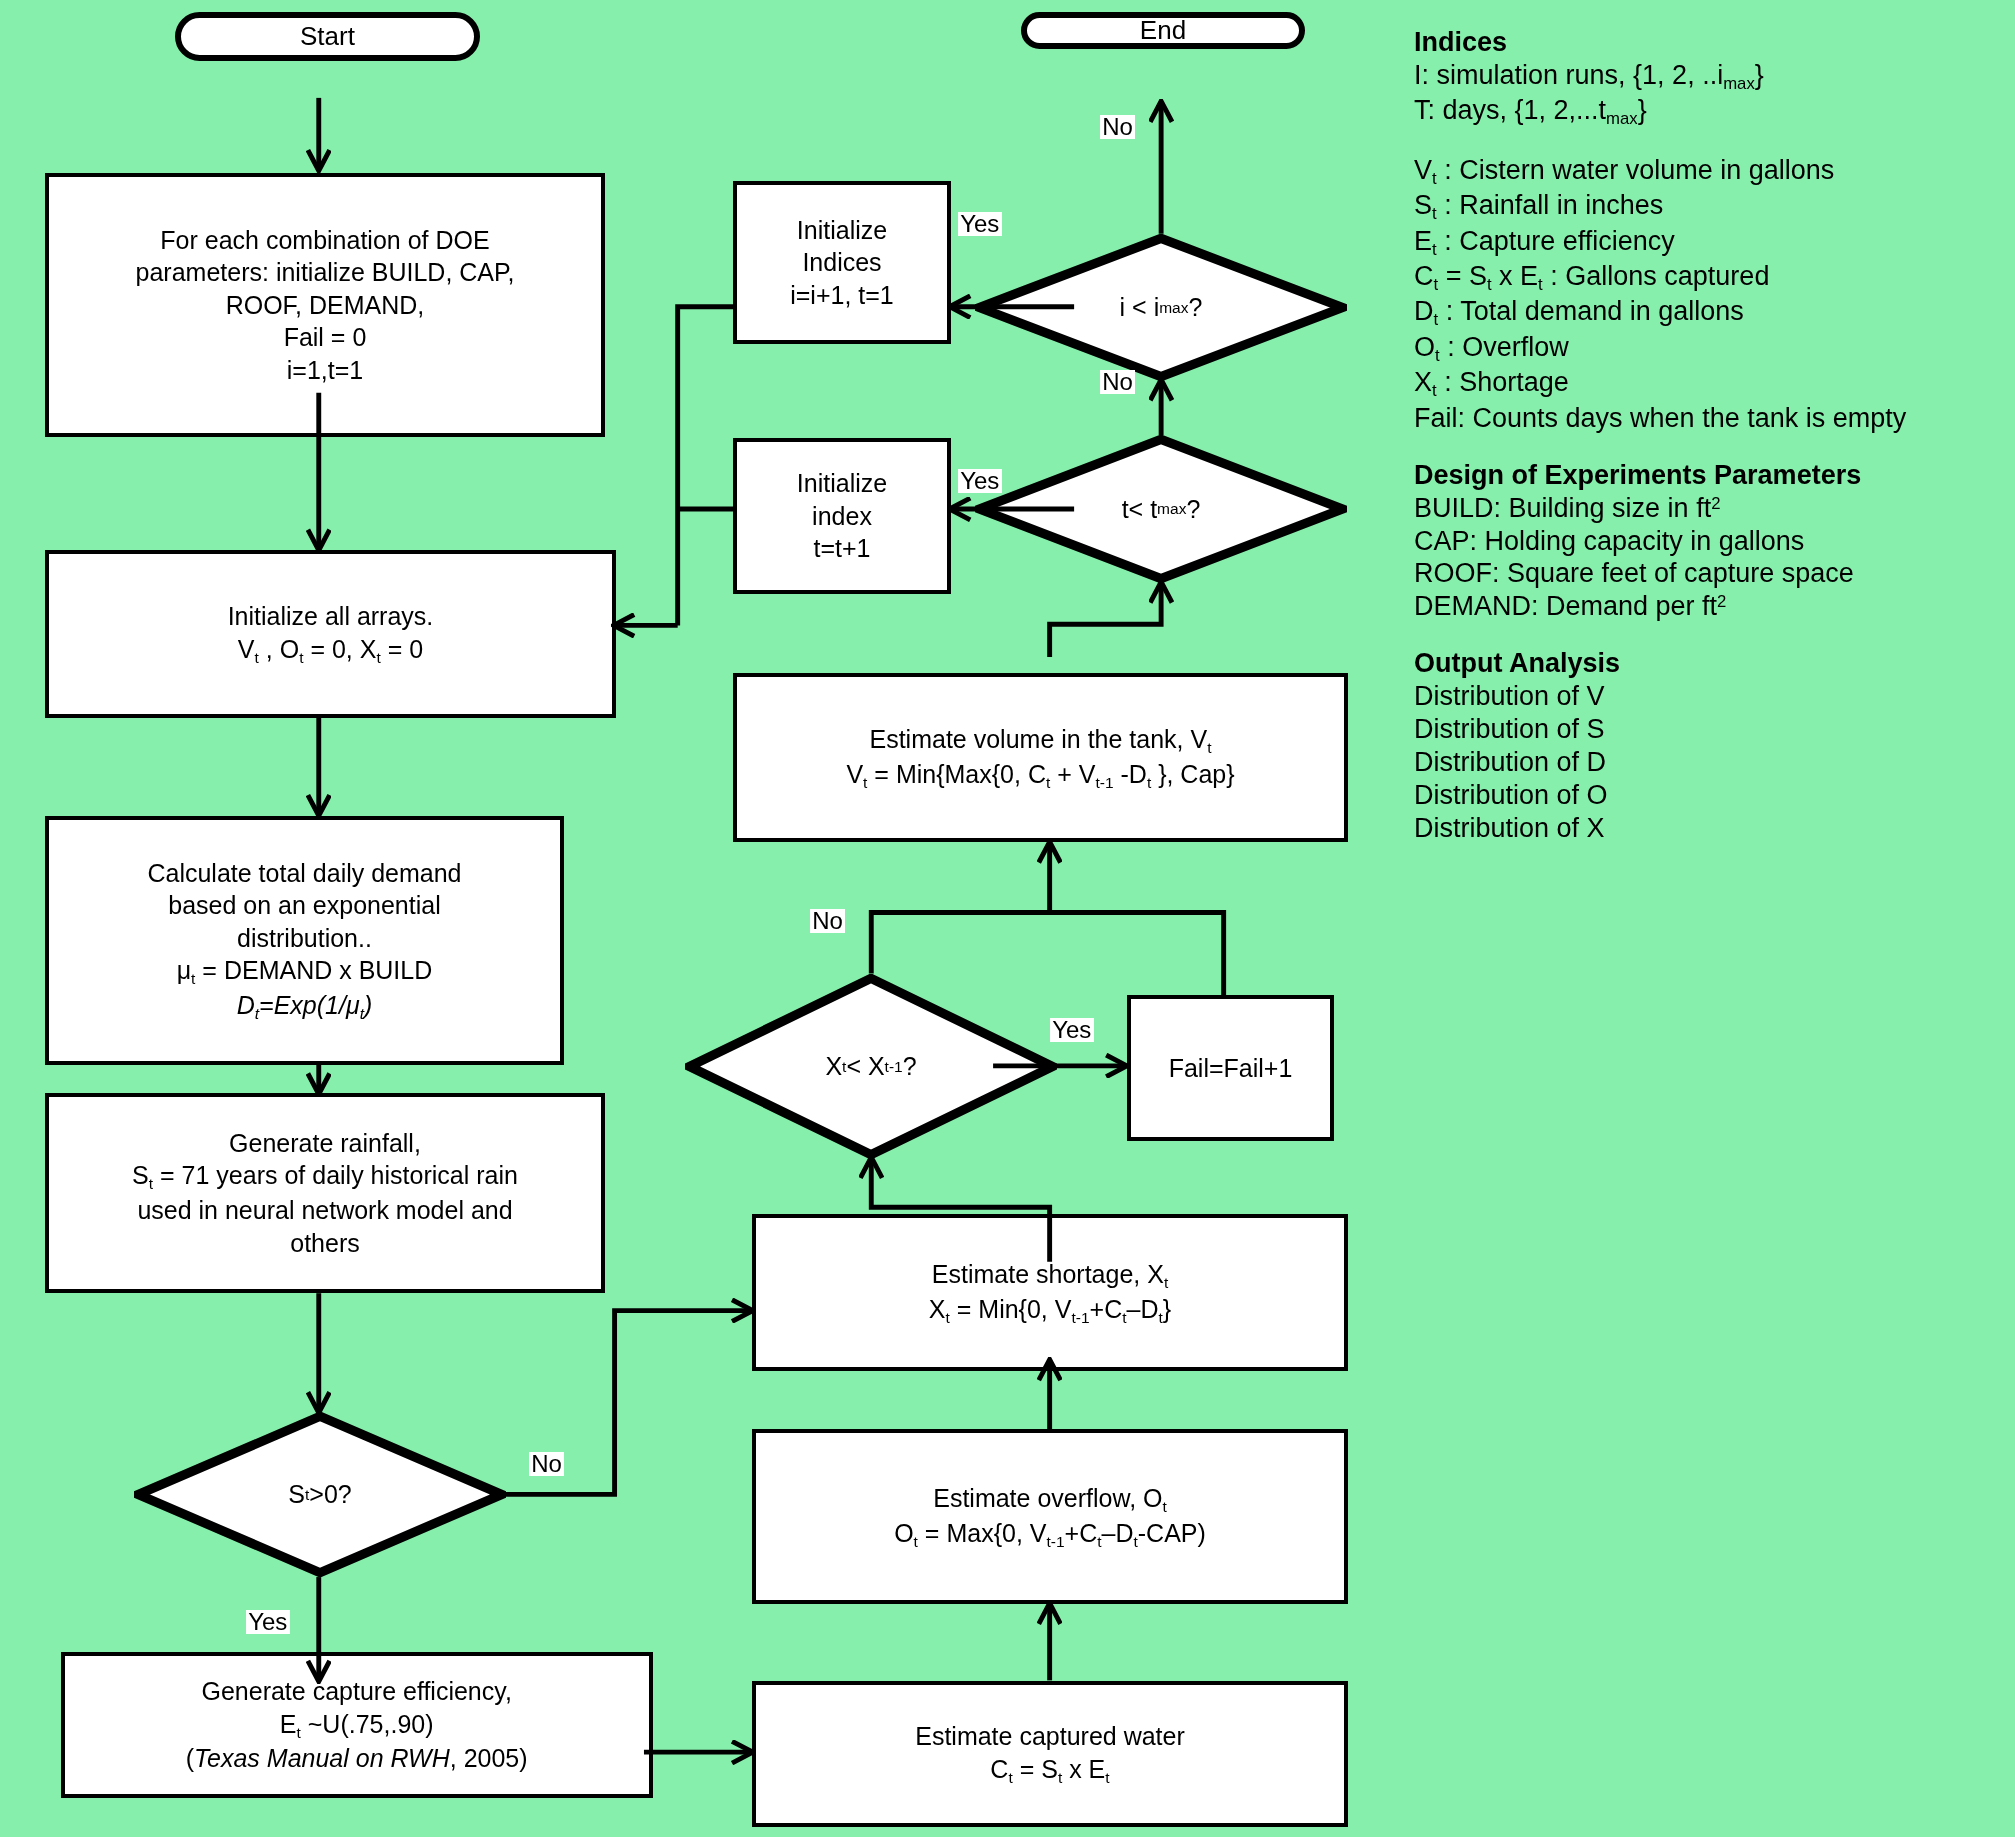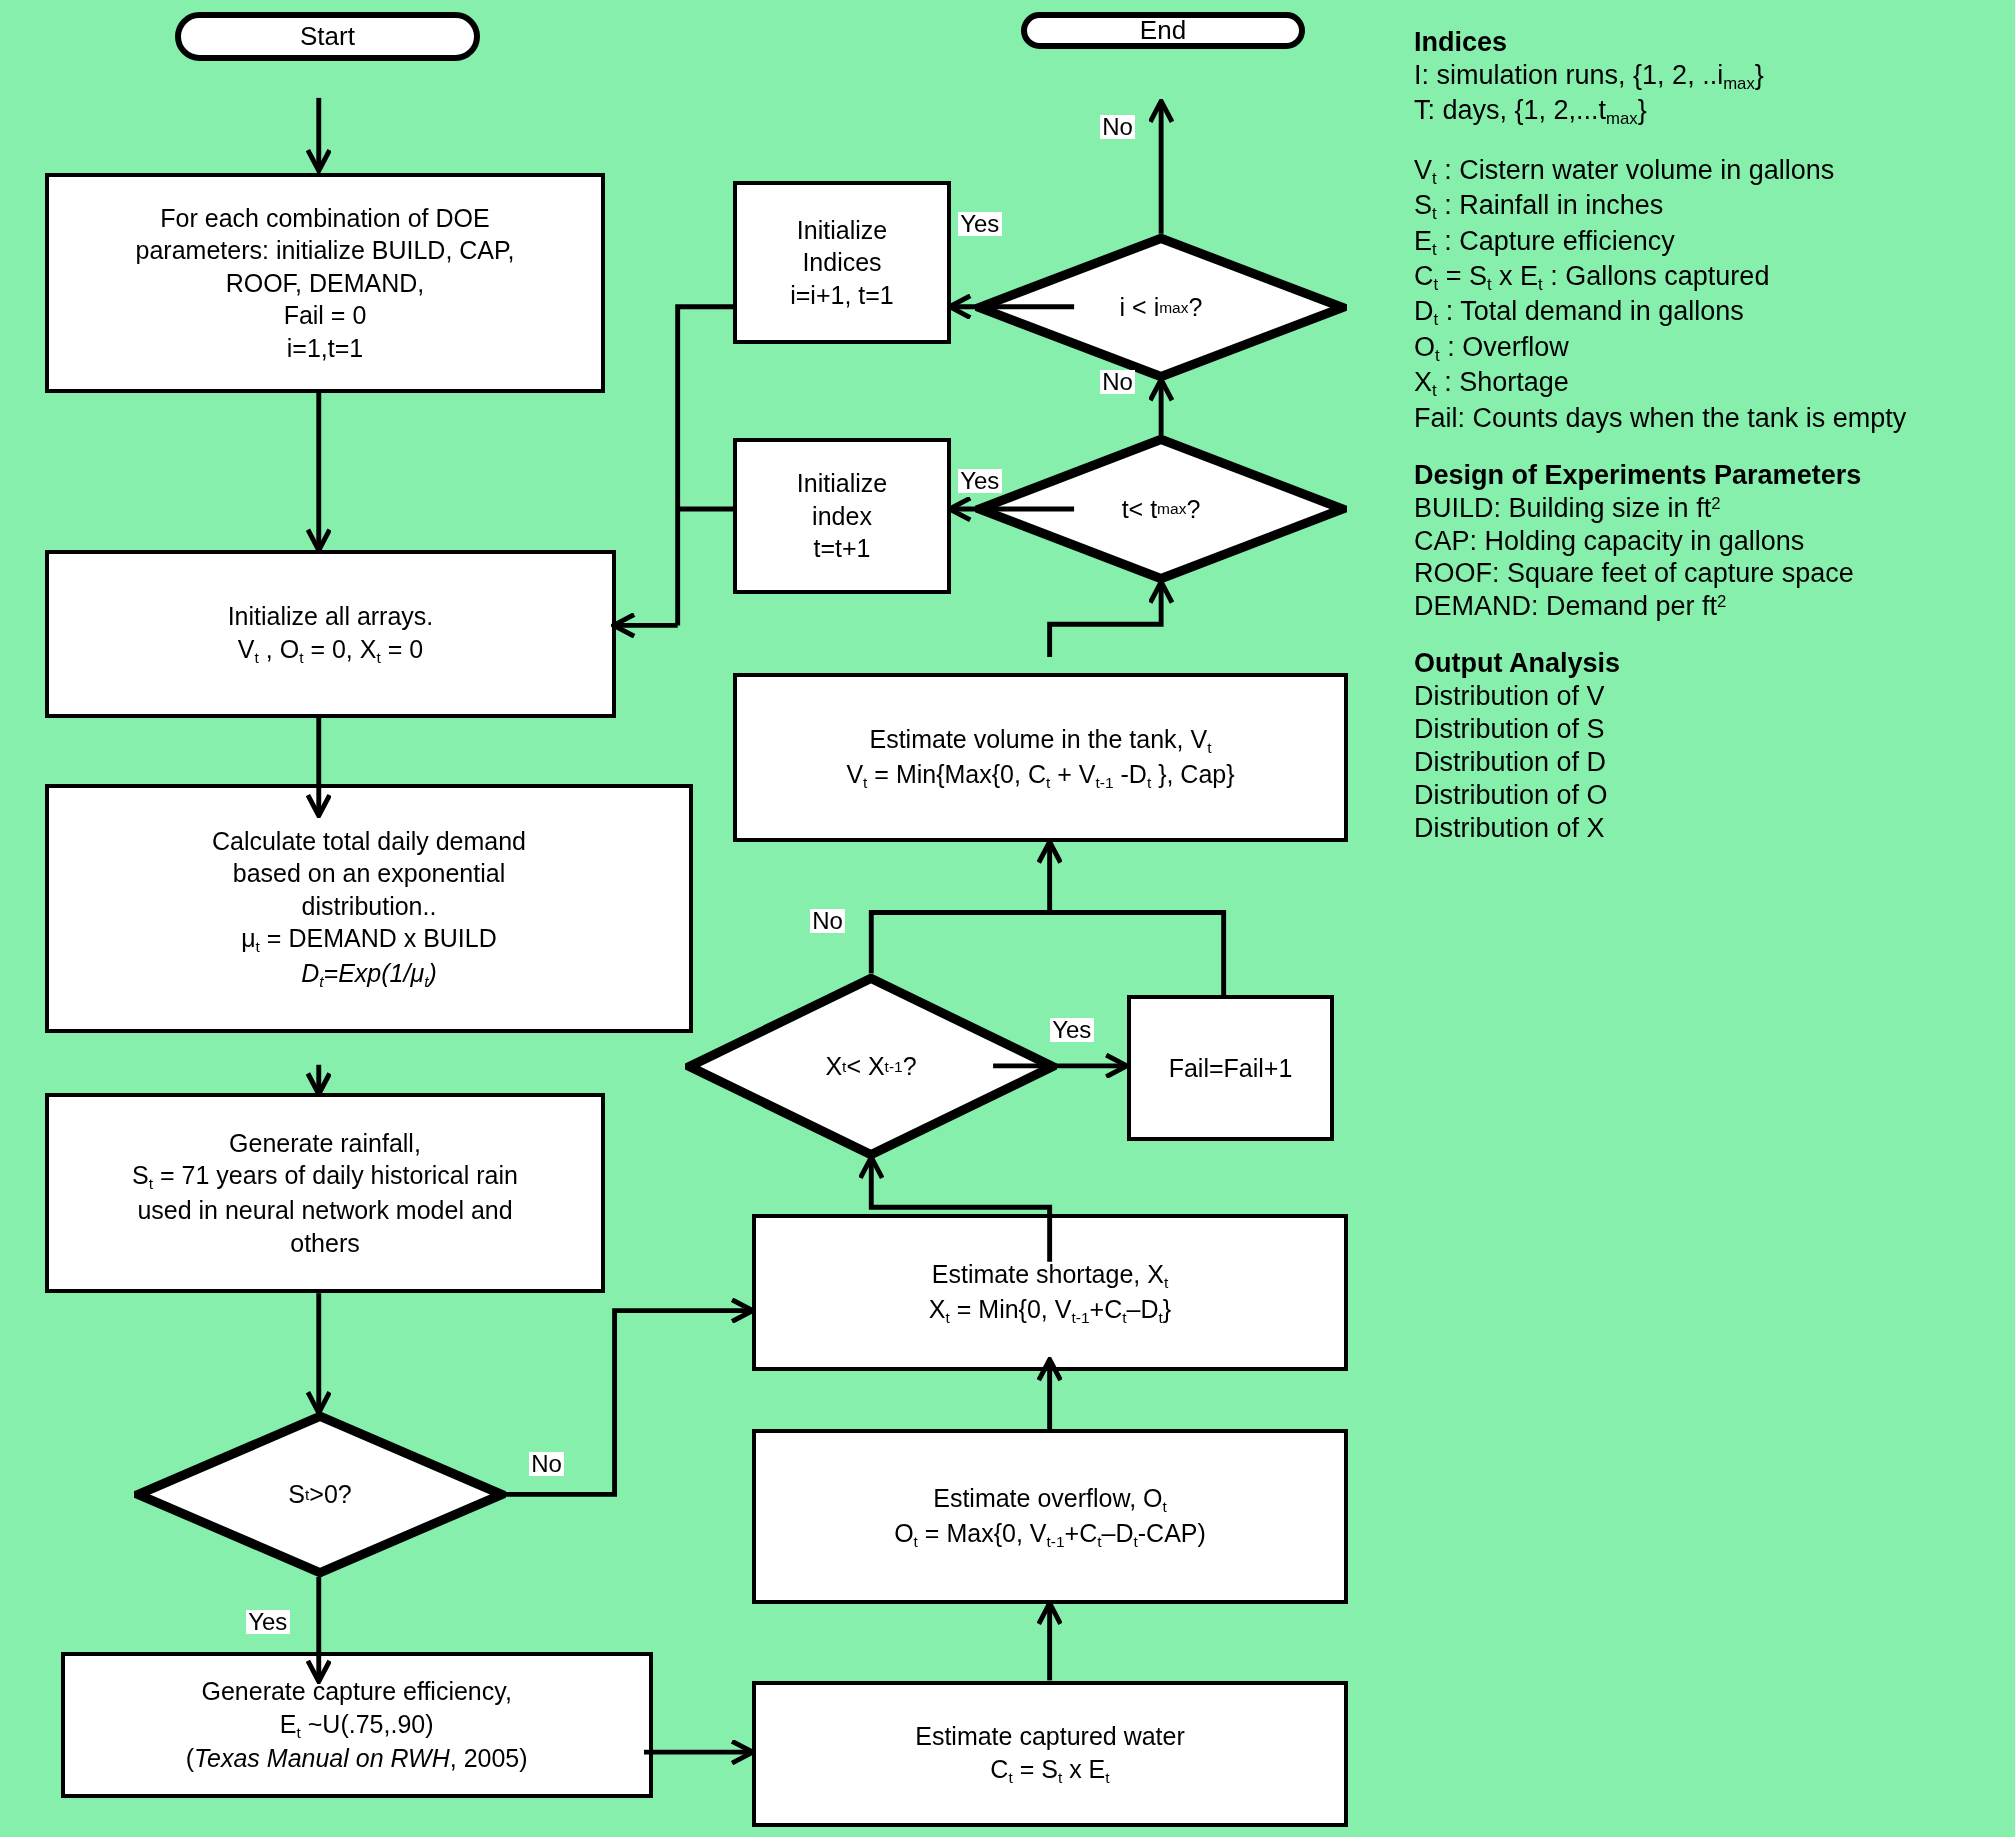--- a/index.html
+++ b/index.html
@@ -95,33 +95,33 @@
   </svg>
 
   <div class="node term" style="left:175px;top:12px;width:305px;height:49px;">
     <span class="txt">Start</span>
   </div>
 
   <div class="node term" style="left:1021px;top:12px;width:284px;height:37px;">
     <span class="txt">End</span>
   </div>
 
-  <div class="node proc" style="left:45px;top:173px;width:560px;height:220px;">
+  <div class="node proc" style="left:45px;top:173px;width:560px;height:264px;">
     <span class="txt">For each combination of DOE
 parameters:  initialize BUILD, CAP,
 ROOF, DEMAND,
 Fail = 0
 i=1,t=1</span>
   </div>
 
   <div class="node proc" style="left:45px;top:550px;width:571px;height:168px;">
     <span class="txt">Initialize all arrays.<br>V<sub>t</sub> , O<sub>t</sub> = 0, X<sub>t</sub> = 0</span>
   </div>
 
-  <div class="node proc" style="left:45px;top:784px;width:648px;height:249px;">
+  <div class="node proc" style="left:45px;top:816px;width:519px;height:249px;">
     <span class="txt">Calculate total daily demand<br>based on an exponential<br>distribution..<br>μ<sub>t</sub> = DEMAND x BUILD<br><span class="it">D<sub>t</sub>=Exp(1/μ<sub>t</sub>)</span></span>
   </div>
 
   <div class="node proc" style="left:45px;top:1093px;width:560px;height:200px;">
     <span class="txt">Generate rainfall,<br>S<sub>t</sub> = 71 years of daily historical rain<br>used in neural network model and<br>others</span>
   </div>
 
   <div class="node proc" style="left:20.7px;top:1652px;width:592px;height:146px;margin-left:40px;">
     <span class="txt">Generate capture efficiency,<br>E<sub>t</sub> ~U(.75,.90)<br>(<span class="it">Texas Manual on RWH</span>, 2005)</span>
   </div>

